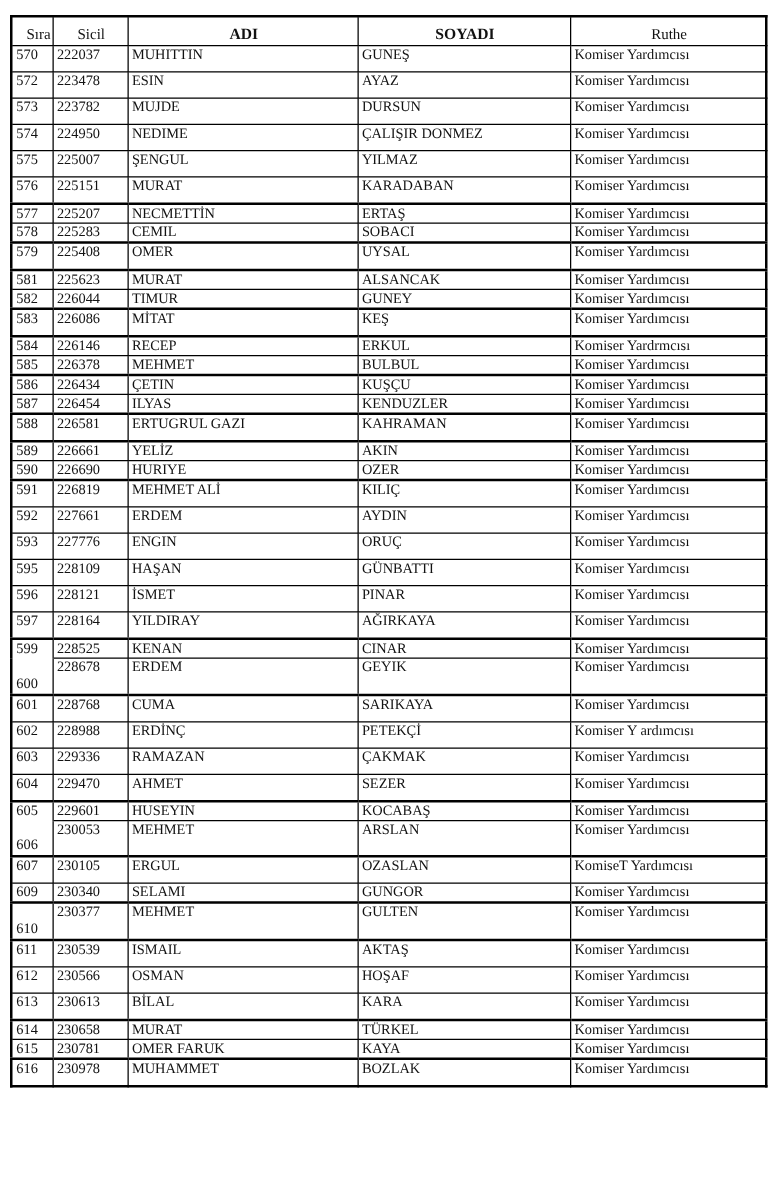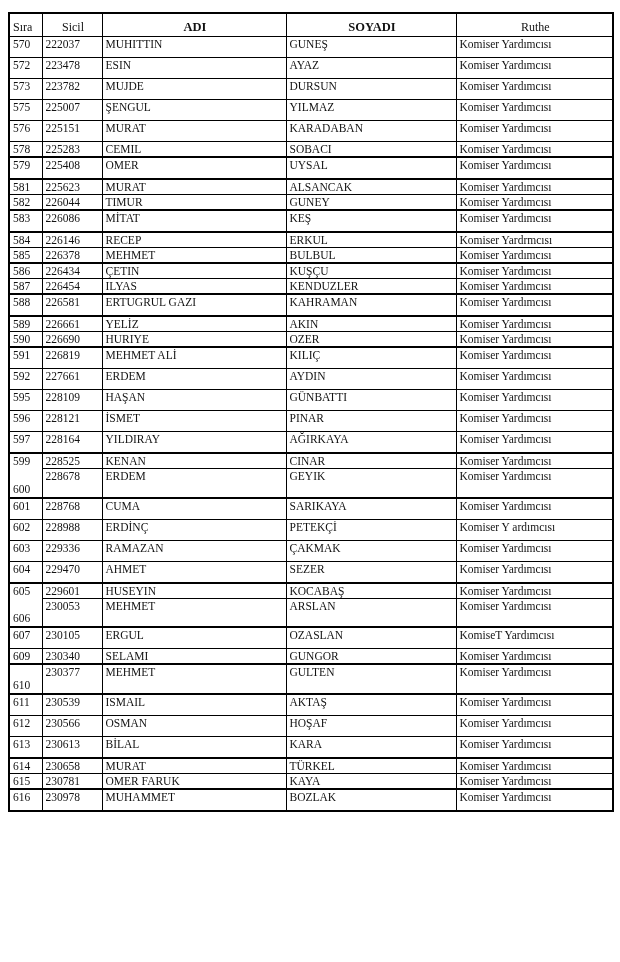--- a/index.html
+++ b/index.html
@@ -28,21 +28,21 @@
   }
   thead th{
     height:19px;
     vertical-align:bottom;
     font-weight:normal;
     font-size:12px;
     text-align:center;
     padding-bottom:2px;
   }
   thead th.h-bold{font-weight:bold;font-size:12.5px;}
-  thead th.c-sira{text-align:left;}
+  thead th.c-sira{text-align:right;}
   tbody td{vertical-align:top;}
   tr.v-normal td{height:19px;}
   tr.v-pairFirst td, tr.v-pairSecond td{height:13px;}
   tr.v-tallBottom td{height:26px;}
   tr.v-tallBottom td.c-sira{vertical-align:bottom;padding-bottom:1px;}
   tr.group-start td{border-top-width:2px;}
   tr.sira-merge td.c-sira{border-top-style:hidden;}
 </style>
 </head>
 <body>
@@ -81,31 +81,45 @@
     <td class="c-rutbe">Komiser Yardımcısı</td>
   </tr>
         <tr class="v-normal">
     <td class="c-sira">573</td>
     <td class="c-sicil">223782</td>
     <td class="c-adi">MUJDE</td>
     <td class="c-soyadi">DURSUN</td>
     <td class="c-rutbe">Komiser Yardımcısı</td>
   </tr>
         <tr class="v-normal">
+    <td class="c-sira">574</td>
+    <td class="c-sicil">224950</td>
+    <td class="c-adi">NEDIME</td>
+    <td class="c-soyadi">ÇALIŞIR DONMEZ</td>
+    <td class="c-rutbe">Komiser Yardımcısı</td>
+  </tr>
+        <tr class="v-normal">
     <td class="c-sira">575</td>
     <td class="c-sicil">225007</td>
     <td class="c-adi">ŞENGUL</td>
     <td class="c-soyadi">YILMAZ</td>
     <td class="c-rutbe">Komiser Yardımcısı</td>
   </tr>
         <tr class="v-normal">
     <td class="c-sira">576</td>
     <td class="c-sicil">225151</td>
     <td class="c-adi">MURAT</td>
     <td class="c-soyadi">KARADABAN</td>
+    <td class="c-rutbe">Komiser Yardımcısı</td>
+  </tr>
+        <tr class="v-pairFirst group-start">
+    <td class="c-sira">577</td>
+    <td class="c-sicil">225207</td>
+    <td class="c-adi">NECMETTİN</td>
+    <td class="c-soyadi">ERTAŞ</td>
     <td class="c-rutbe">Komiser Yardımcısı</td>
   </tr>
         <tr class="v-pairSecond">
     <td class="c-sira">578</td>
     <td class="c-sicil">225283</td>
     <td class="c-adi">CEMIL</td>
     <td class="c-soyadi">SOBACI</td>
     <td class="c-rutbe">Komiser Yardımcısı</td>
   </tr>
         <tr class="v-normal group-start">
@@ -193,20 +207,27 @@
     <td class="c-rutbe">Komiser Yardımcısı</td>
   </tr>
         <tr class="v-normal">
     <td class="c-sira">592</td>
     <td class="c-sicil">227661</td>
     <td class="c-adi">ERDEM</td>
     <td class="c-soyadi">AYDIN</td>
     <td class="c-rutbe">Komiser Yardımcısı</td>
   </tr>
         <tr class="v-normal">
+    <td class="c-sira">593</td>
+    <td class="c-sicil">227776</td>
+    <td class="c-adi">ENGIN</td>
+    <td class="c-soyadi">ORUÇ</td>
+    <td class="c-rutbe">Komiser Yardımcısı</td>
+  </tr>
+        <tr class="v-normal">
     <td class="c-sira">595</td>
     <td class="c-sicil">228109</td>
     <td class="c-adi">HAŞAN</td>
     <td class="c-soyadi">GÜNBATTI</td>
     <td class="c-rutbe">Komiser Yardımcısı</td>
   </tr>
         <tr class="v-normal">
     <td class="c-sira">596</td>
     <td class="c-sicil">228121</td>
     <td class="c-adi">İSMET</td>

